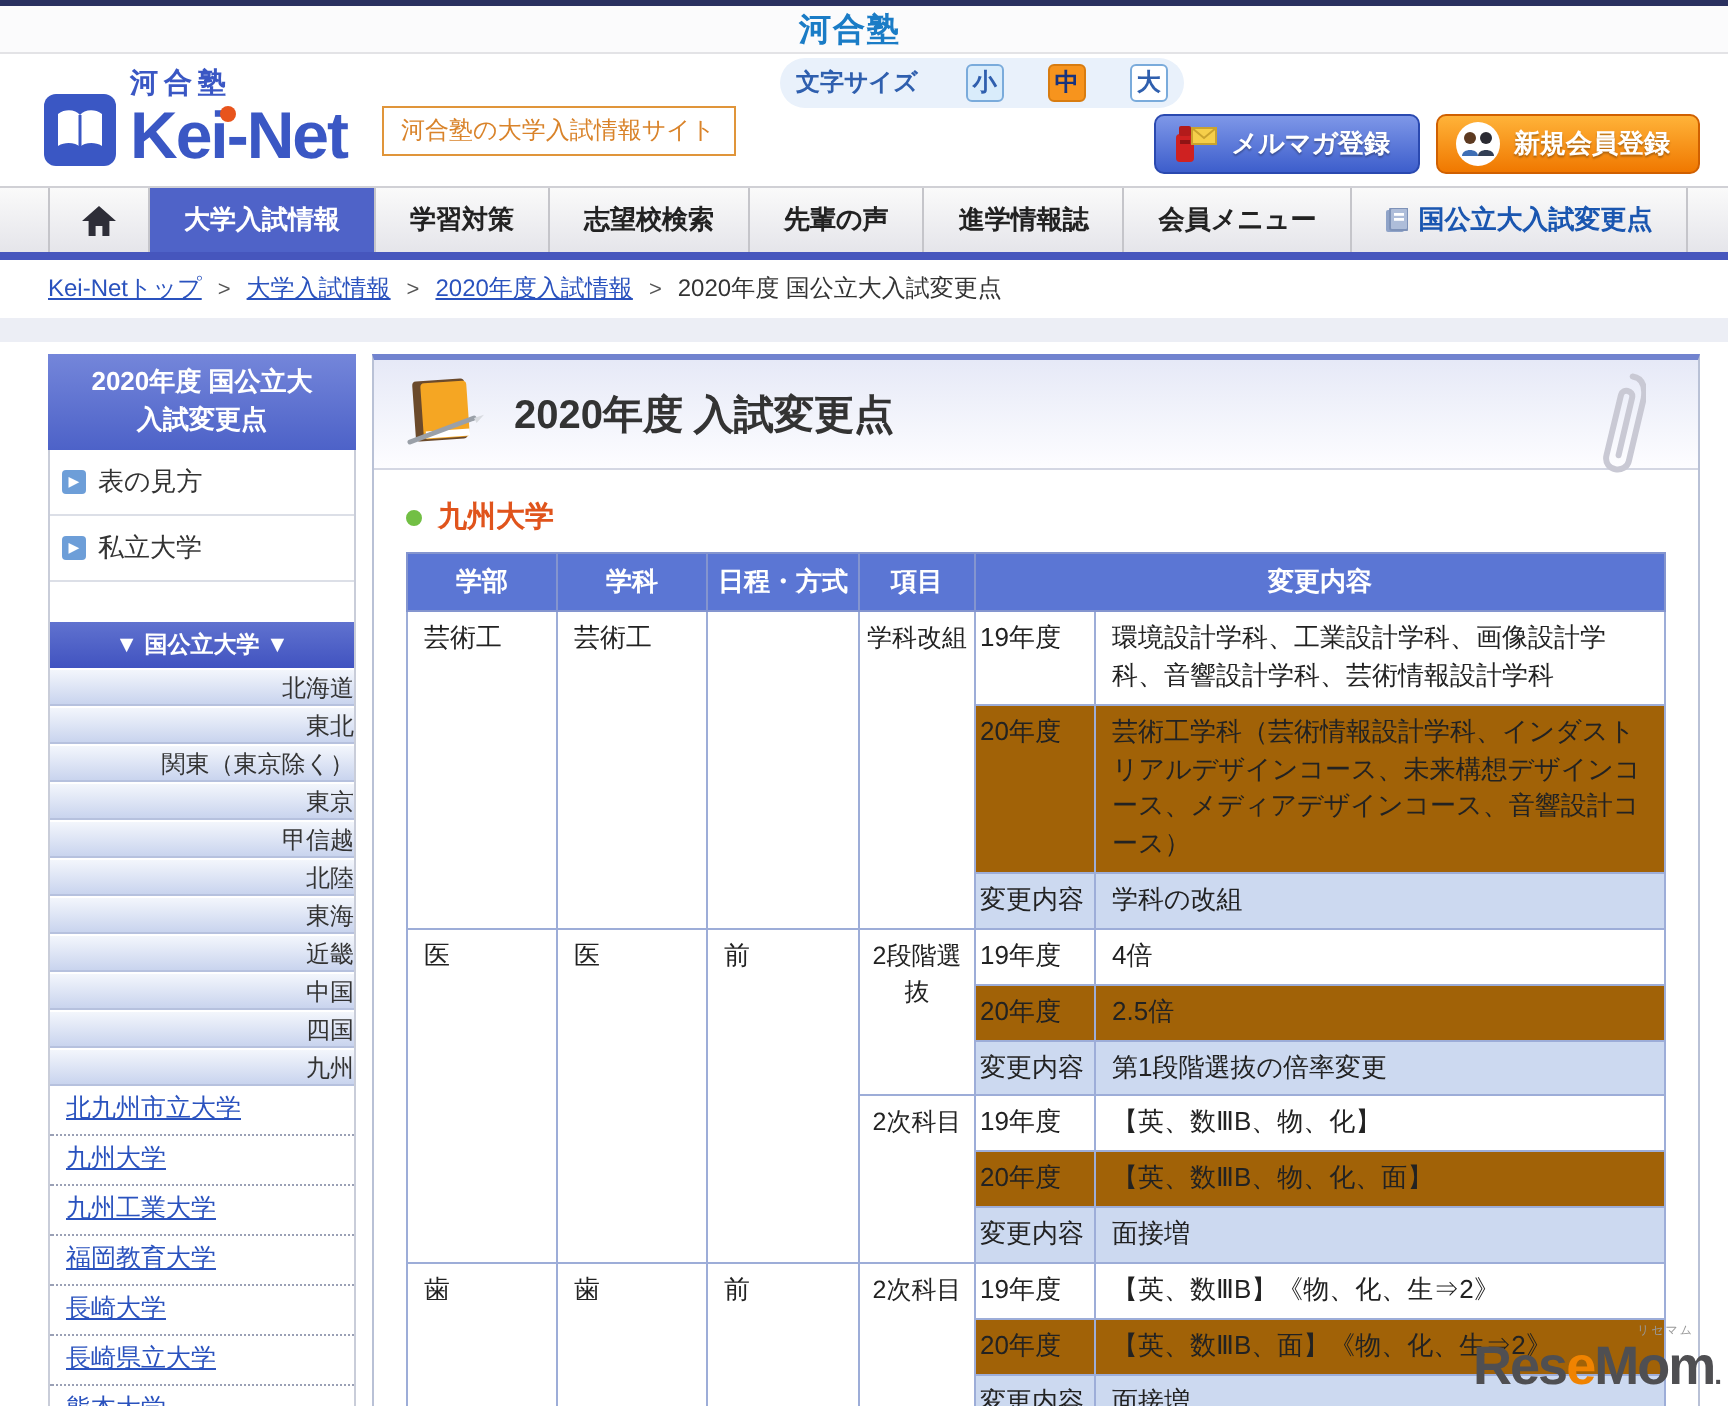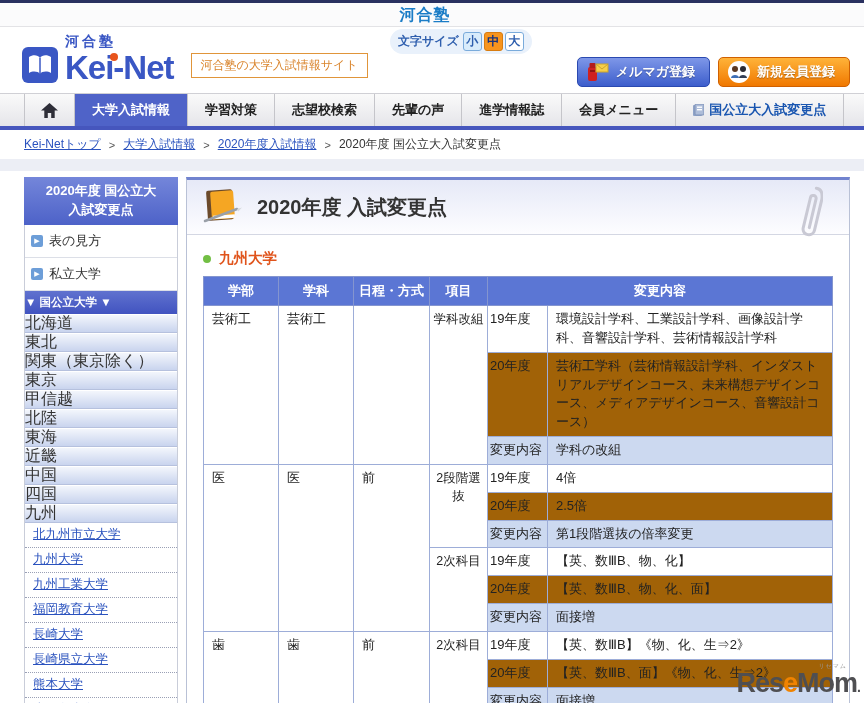--- a/index.html
+++ b/index.html
@@ -23,21 +23,21 @@
   .logo-col { display:flex; flex-direction:column; }
   .logo-kanji { font-size:14px; font-weight:bold; color:#3a57c4; letter-spacing:3px; margin-bottom:1px; }
   .logo-text { font-size:33px; font-weight:bold; color:#3a57c4; line-height:0.95; letter-spacing:-1px; position:relative; }
   .logo-dot { position:absolute; left:45px; top:1px; width:8px; height:8px; border-radius:50%; background:#e8541c; }
   .tagline {
     border:1px solid #e0953a; color:#d9832a; font-size:12px; padding:3px 9px;
     margin-left:10px; margin-bottom:5px; white-space:nowrap;
   }
   .fontsize {
     position:absolute; left:390px; top:2px; background:#e9f1fb; border-radius:14px;
-    display:flex; align-items:center; gap:2px; padding:3px 8px;justify-content:space-between;
+    display:flex; align-items:center; gap:22px; padding:3px 8px;justify-content:space-between;
   }
   .fontsize .fs-label { color:#2f5fae; font-size:12px; font-weight:bold; margin-right:2px; }
   .fs-btn {
     width:19px; height:19px; font-size:12px; font-weight:bold; display:flex;
     align-items:center; justify-content:center; border:1px solid #7aabdb;
     background:#fff; color:#2f5fae; border-radius:3px; cursor:pointer;
   }
   .fs-btn.small { background:#d9ecfb; }
   .fs-btn.selected { background:#f7941d; border-color:#d87c10; color:#17337e; }
   .hdr-buttons { position:absolute; right:14px; top:30px; display:flex; gap:8px; }
@@ -69,25 +69,25 @@
   .layout { display:flex; gap:8px; padding:6px 14px 0 24px; align-items:flex-start; }
   
   .sidebar { width:154px; flex:0 0 154px; }
   .sb-title {
     background:linear-gradient(#7486da,#4d62c8); color:#fff; font-weight:bold;
     font-size:13px; text-align:center; padding:5px 2px; line-height:1.45;
   }
   .sb-box { border:1px solid #c9cdd9; border-top:none; background:#fff; }
   .sb-link { display:flex; align-items:center; gap:6px; padding:7px 6px; border-bottom:1px solid #dcdfe7; font-size:13px; color:#333; cursor:pointer; }
   .sb-arrow { width:12px; height:12px; background:#6d9ed8; border-radius:2px; color:#fff; font-size:7px; display:flex; align-items:center; justify-content:center; flex:0 0 12px; }
-  .sb-sec { background:linear-gradient(#6072cf,#4153c0); color:#fff; font-size:11.5px; font-weight:bold; padding:4px 0; cursor:pointer; }
+  .sb-sec { background:linear-gradient(#6072cf,#4153c0); color:#fff; font-size:11.5px; font-weight:bold; text-align:center; padding:4px 0; cursor:pointer;margin-top:20px; }
   .sb-region {
-    height:19px; line-height:18px; text-align:left; font-size:16px; color:#333;
+    height:19px; line-height:18px; text-align:right; font-size:12px; color:#333;
     background:linear-gradient(#f3f6fc,#c9d4ee); border-bottom:1px solid #b6c1de;
-    border-top:1px solid #fff; cursor:pointer;font-family:Liberation Mono, monospace;
+    border-top:1px solid #fff; cursor:pointer;
   }
   .sb-uni { display:block; padding:3px 8px 4px; font-size:12.5px; color:#2a52be; text-decoration:underline; border-bottom:1px dotted #9aa0b5; cursor:pointer; }
   .sb-uni:last-child { border-bottom:none; }
   
   .main { flex:1; border:1px solid #b9c1d6; border-top:3px solid #7183cf; background:#fff; position:relative; min-height:522px; }
   .main-head {
     background:linear-gradient(#e6e9f7,#fdfdff); border-bottom:1px solid #d4d7e3;
     display:flex; align-items:center; gap:12px; padding:9px 16px; height:55px; position:relative;
   }
   .page-title { font-size:20px; font-weight:bold; color:#333; }

